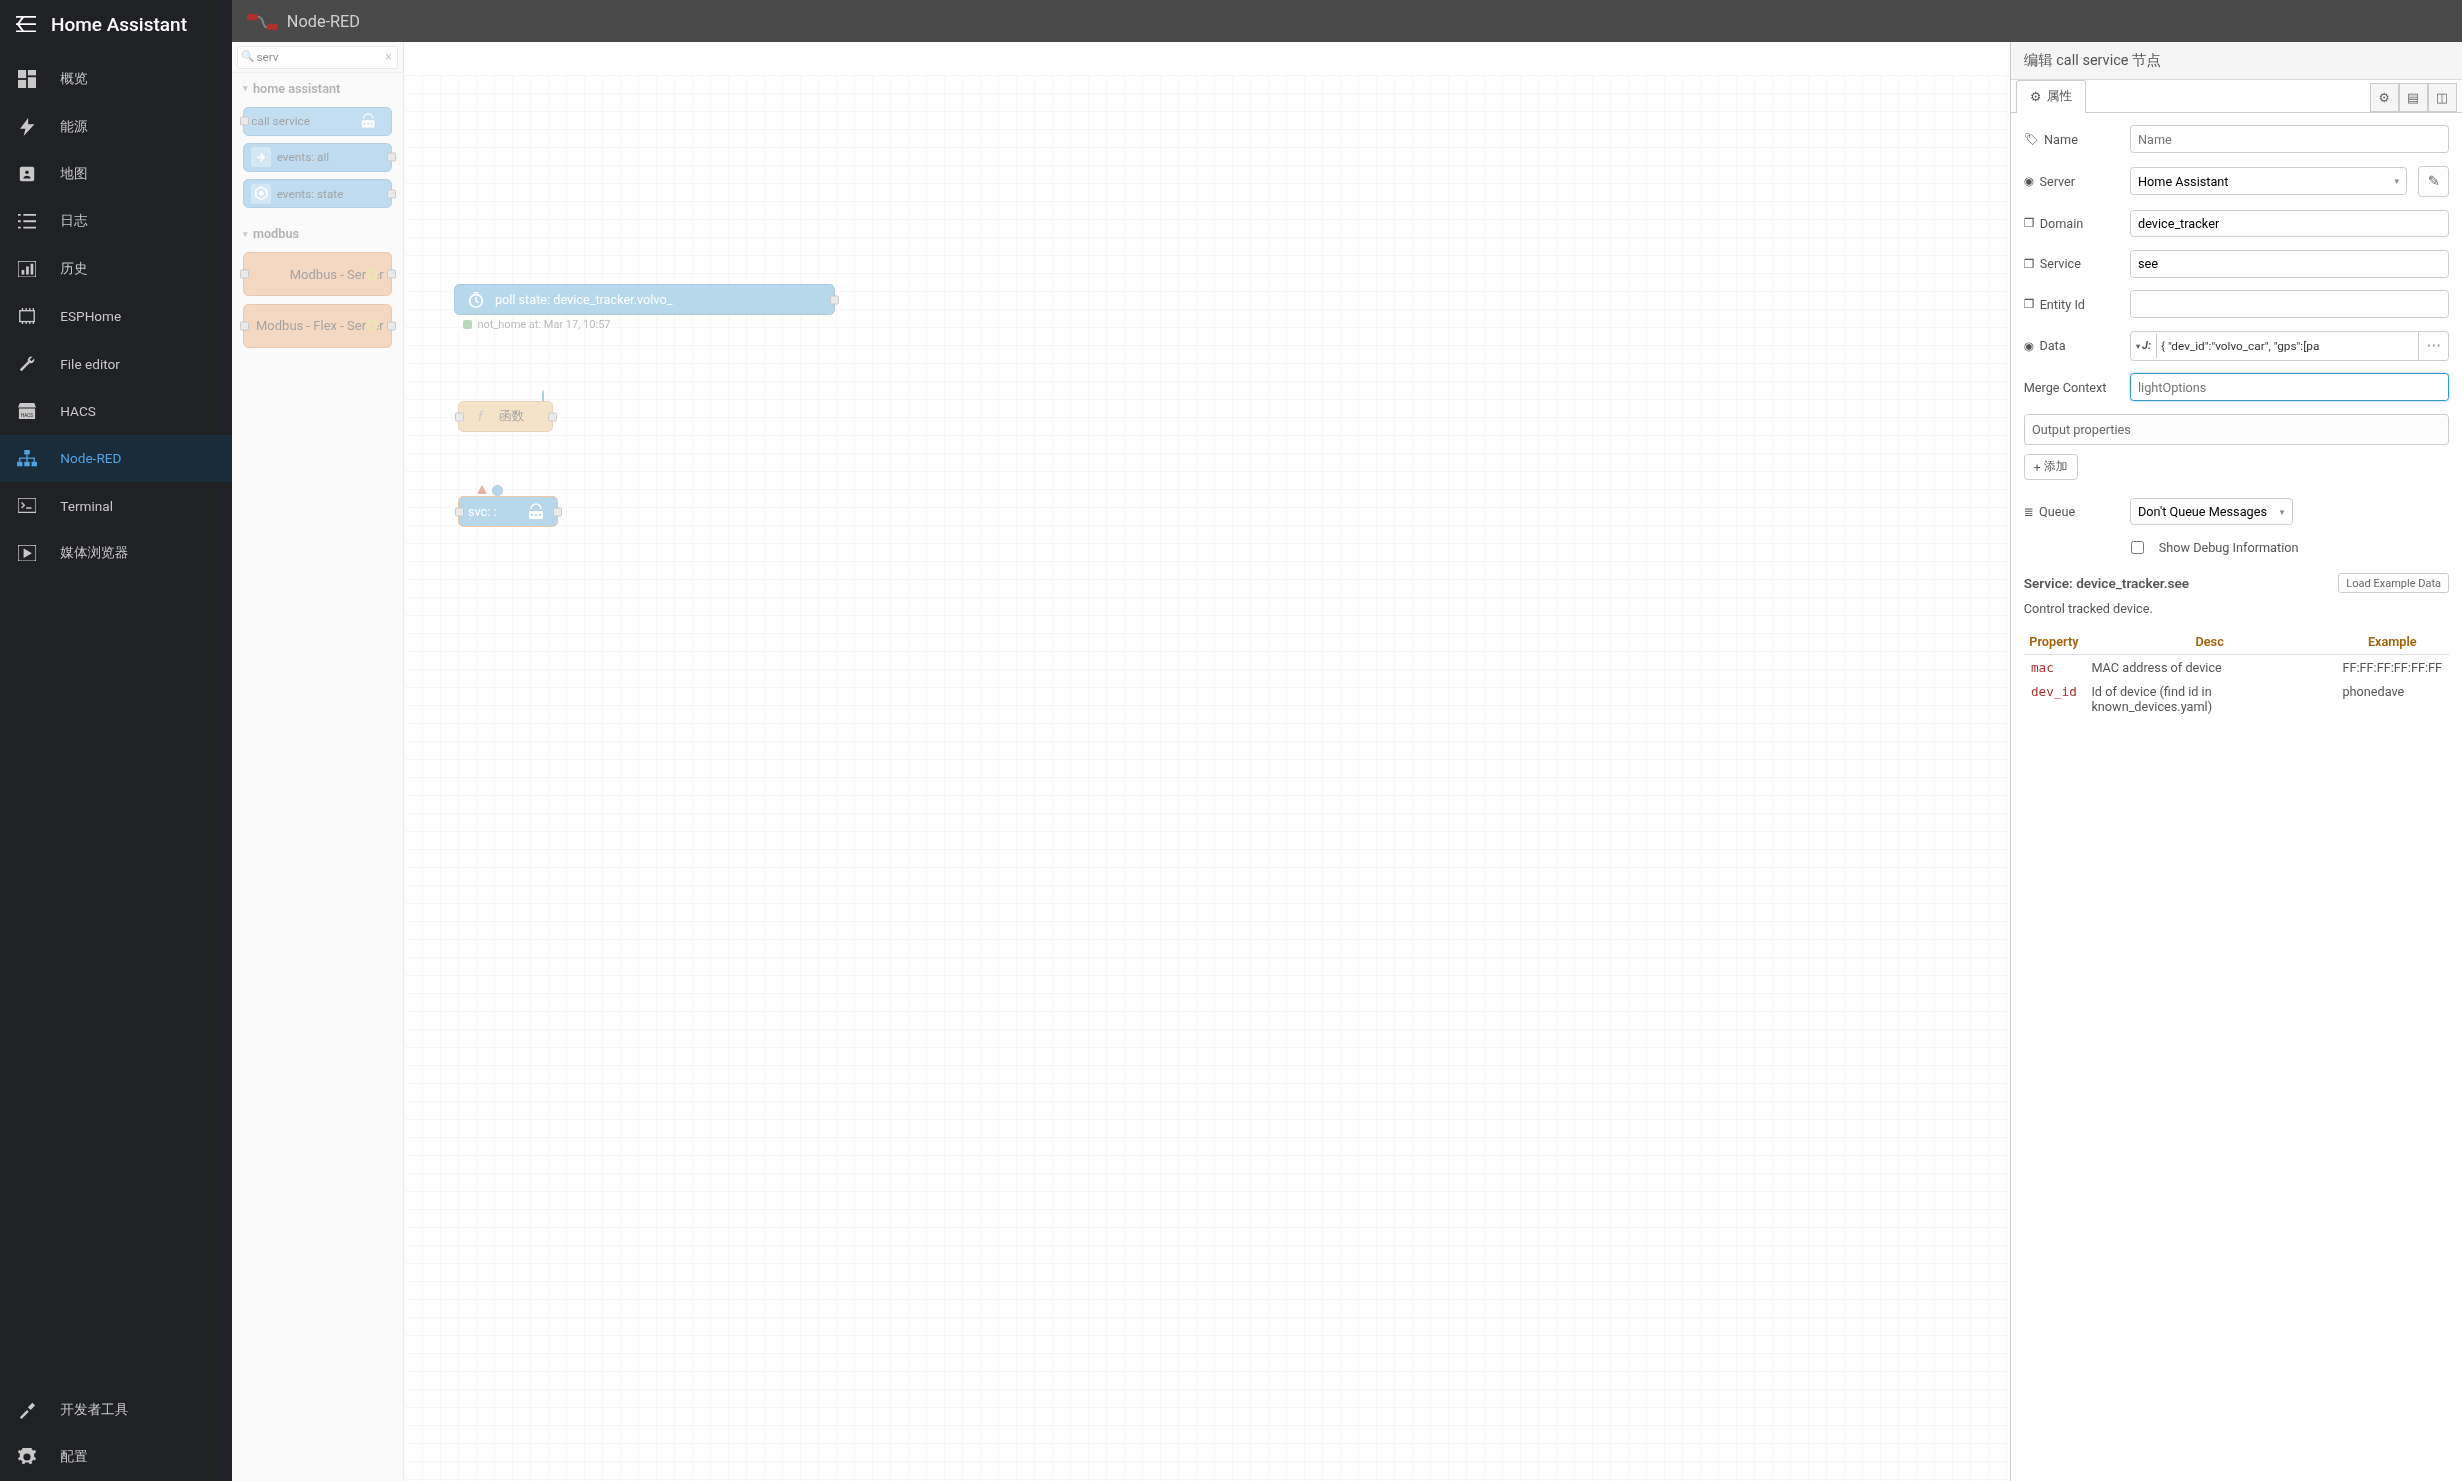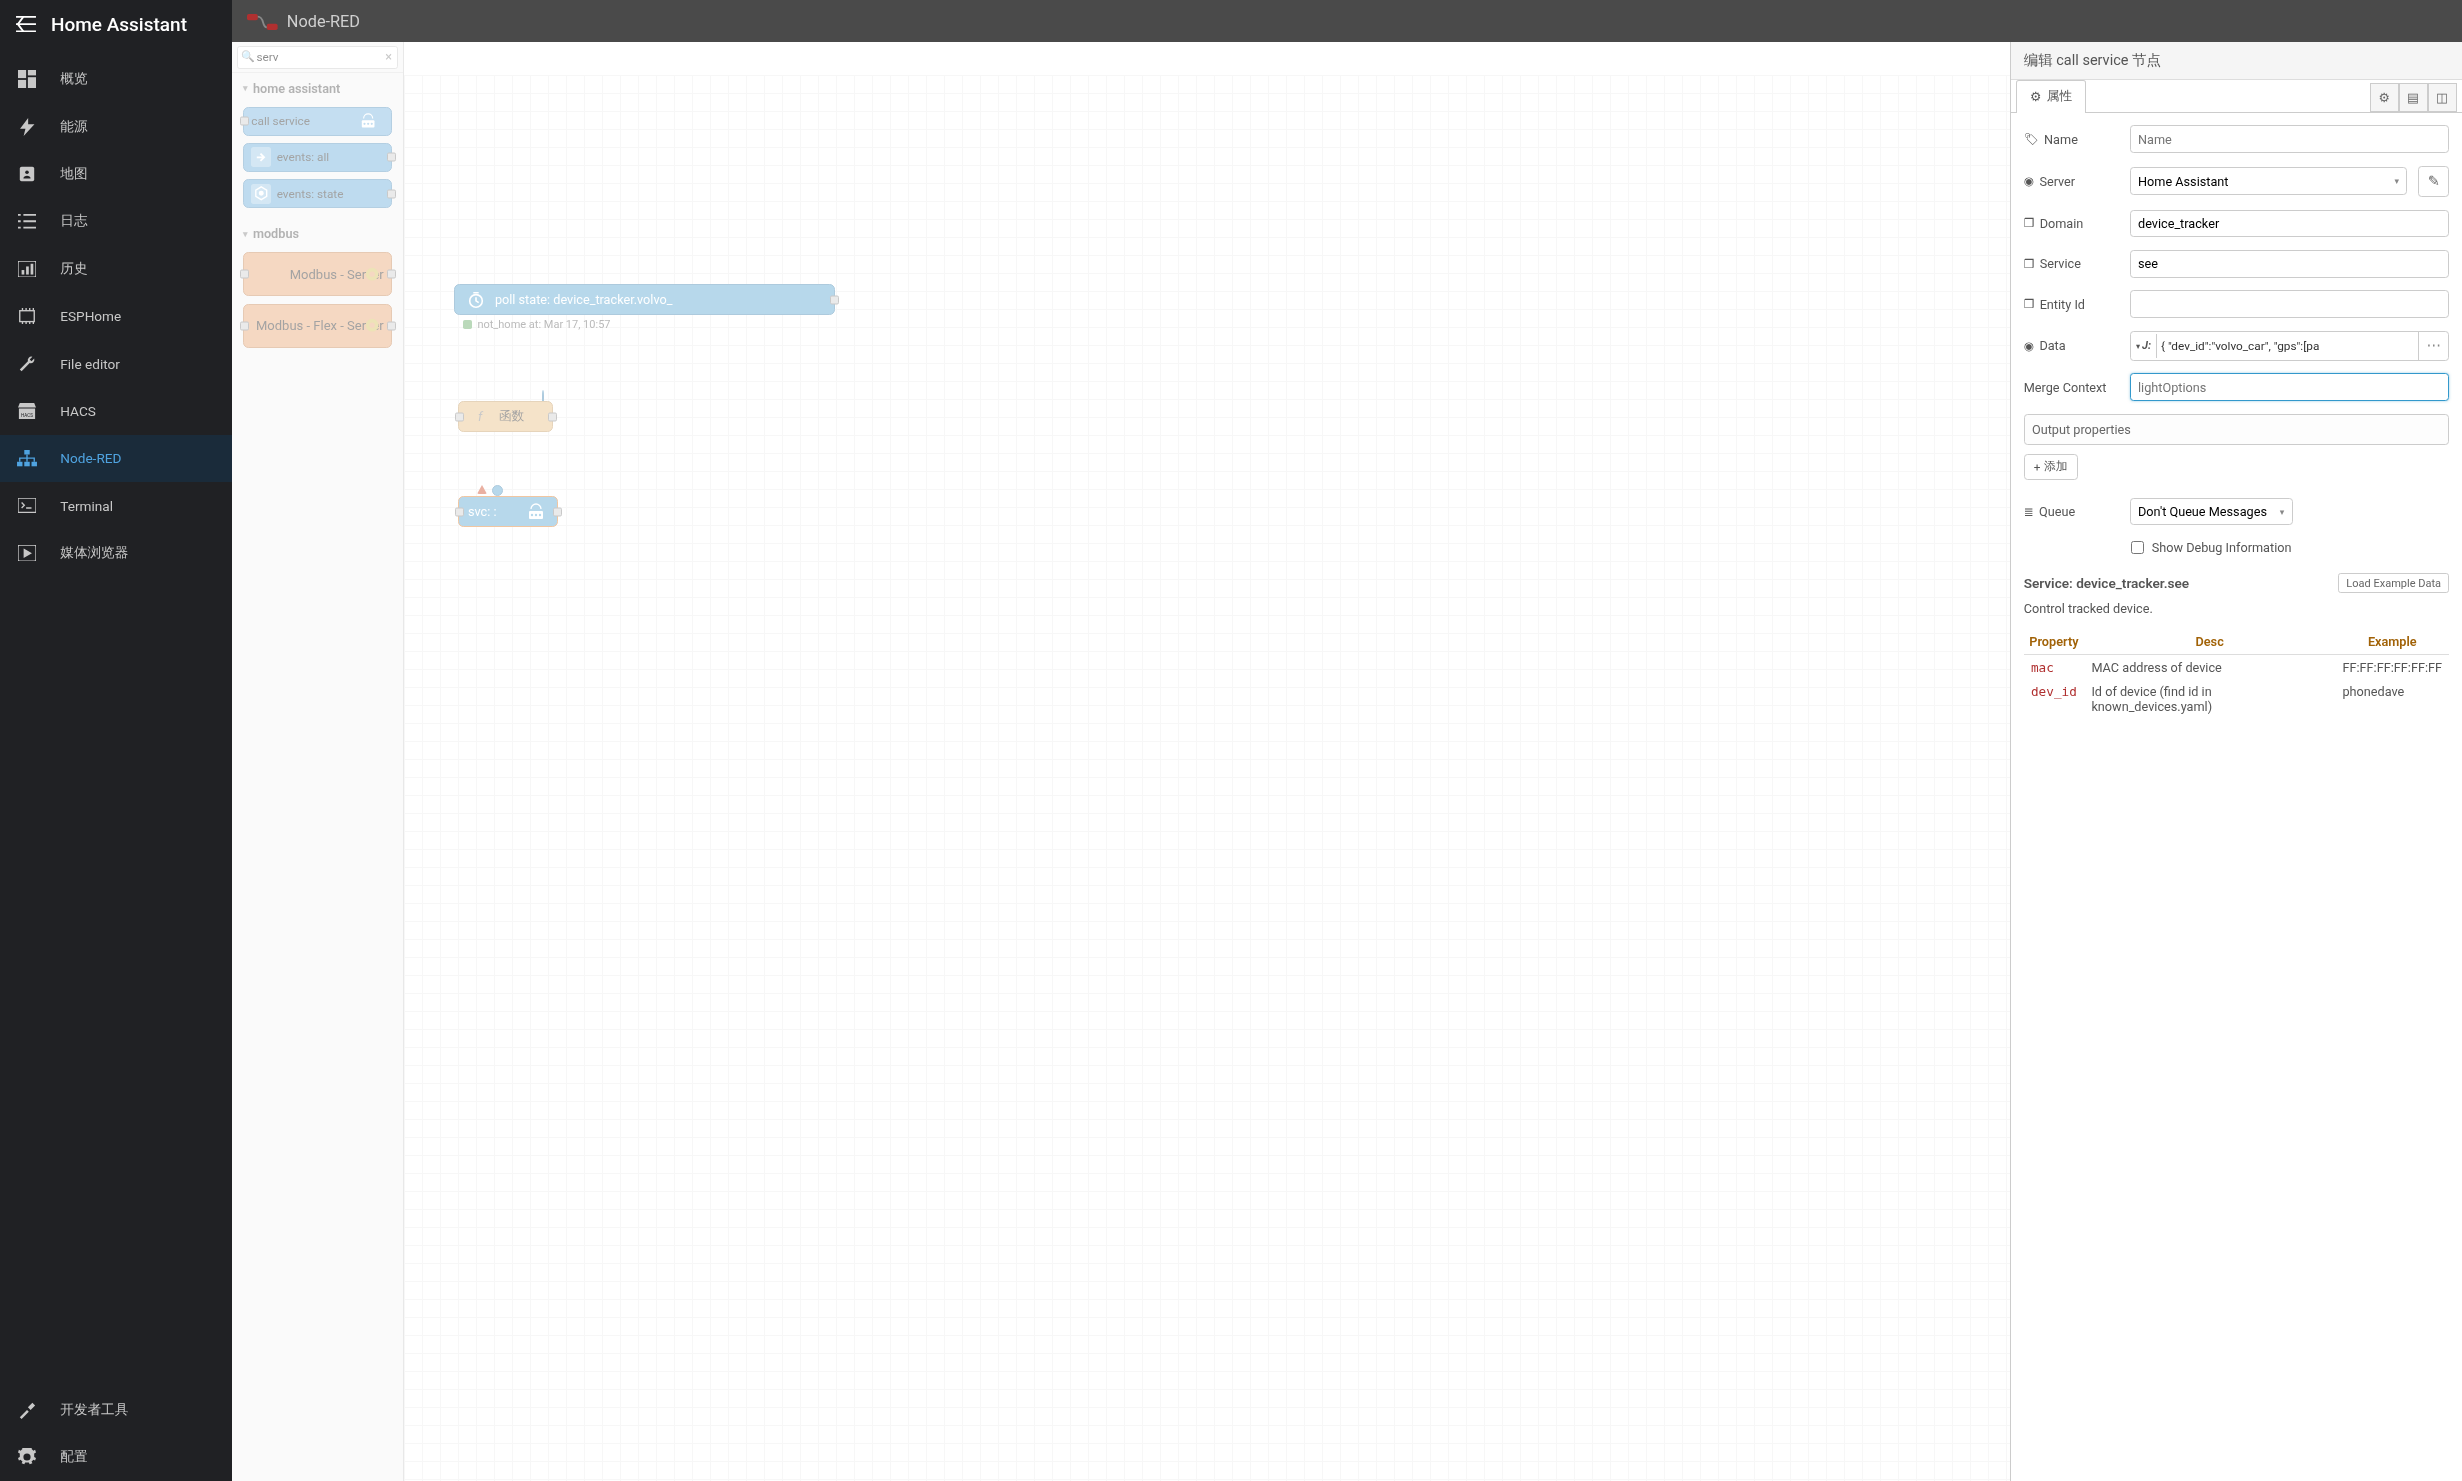--- a/index.html
+++ b/index.html
@@ -91,21 +91,21 @@
 .form-input.focused { border-color: #3399cc; box-shadow: 0 0 2.7px rgba(51,153,204,0.5); }
 .form-select { flex: 1; display: flex; align-items: center; border: 0.9px solid #ccc; border-radius: 3.6px; padding: 5.4px 7.3px; font-size: 12.7px; position: relative; cursor: pointer; }
 .form-select .caret { margin-left: auto; font-size: 9px; color: #888; }
 .icon-btn { width: 31px; height: 31px; border: 0.9px solid #ccc; border-radius: 3.6px; display: flex; align-items: center; justify-content: center; cursor: pointer; color: #666; }
 .data-input { flex: 1; display: flex; align-items: center; border: 0.9px solid #ccc; border-radius: 3.6px; overflow: hidden; }
 .data-prefix { padding: 5.4px 5.4px; border-right: 0.9px solid #ccc; font-size: 11px; display: flex; align-items: center; gap: 1.8px; background: #fff; color: #555;}
 .data-content { flex: 1; padding: 5.4px 3.6px; font-size: 11.8px; white-space: nowrap; overflow: hidden; color: #333; }
 .data-expand { padding: 5.4px 7.3px; border-left: 0.9px solid #ccc; cursor: pointer; color:#888; }
 .output-props { border: 0.9px solid #ccc; border-radius: 3.6px; padding: 7.3px; font-size: 12.7px; color: #666; margin-bottom: 9px; background:#fdfdfd; }
 .add-btn { border: 0.9px solid #ccc; border-radius: 3.6px; padding: 3.6px 9px; font-size: 11.8px; cursor: pointer; display: inline-flex; align-items: center; gap: 3.6px; background: #fff; color:#555;}
-.checkbox-row { display: flex; align-items: center; gap: 8px; margin: 14.5px 0 18px 107px; font-size: 12.7px; color: #555; }
+.checkbox-row { display: flex; align-items: center; gap: 15px; margin: 14.5px 0 18px 107px; font-size: 12.7px; color: #555; }
 .service-row { display: flex; align-items: center; justify-content: space-between; margin-bottom: 7.3px; }
 .service-title { font-size: 13.6px; font-weight: 600; color: #555; }
 .load-btn { border: 0.9px solid #ccc; border-radius: 2.7px; padding: 2.7px 7.3px; font-size: 11px; cursor: pointer; background: #fff; color:#666; }
 .service-desc { font-size: 12.7px; color: #555; margin-bottom: 12.7px; }
 .prop-table { width: 100%; border-collapse: collapse; font-size: 12.7px; }
 .prop-table th { text-align: center; padding: 5.4px; font-weight: 600; color: #a16207; border-bottom: 0.9px solid #ddd; }
 .prop-table td { padding: 4.5px 7.3px; color: #555; vertical-align: top; }
 .prop-table td.pname { color: #b03030; font-family: monospace; }
 
 svg { display: block; }

